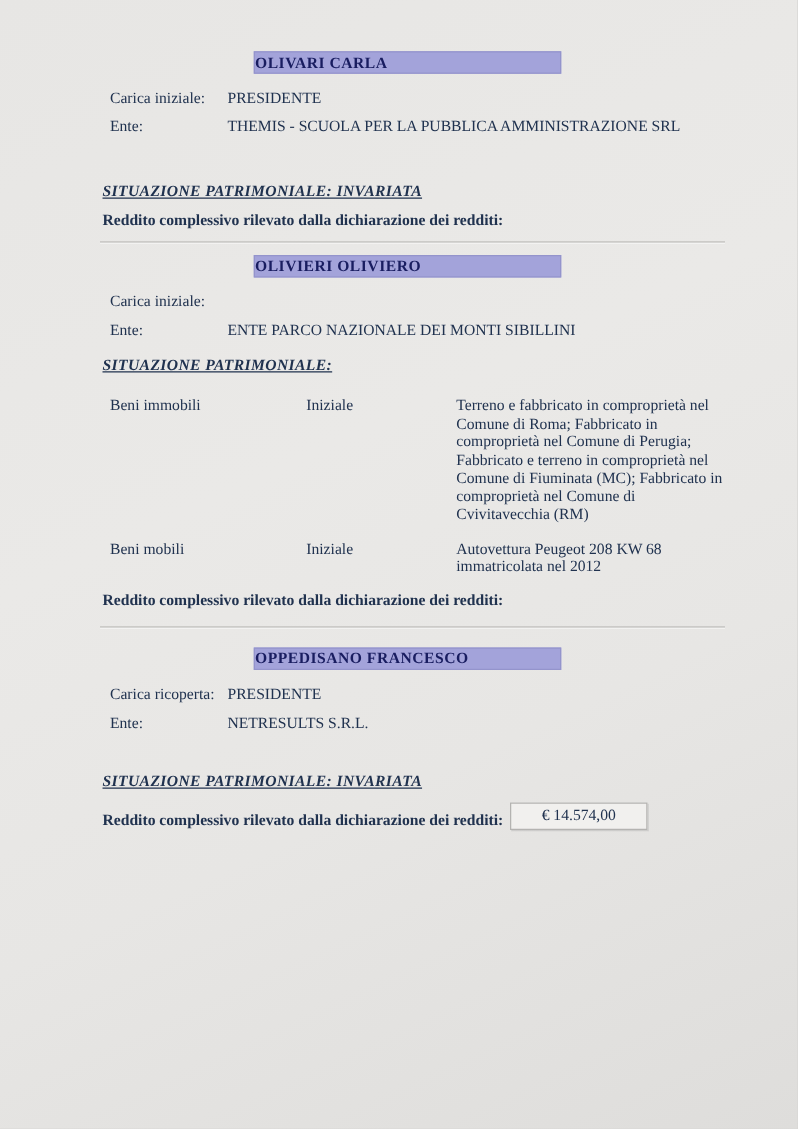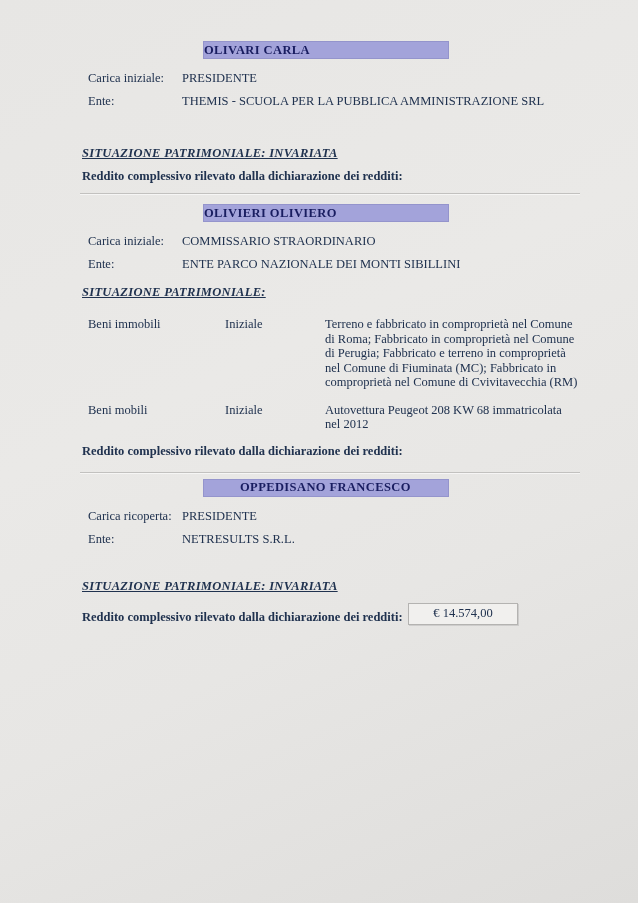--- a/index.html
+++ b/index.html
@@ -94,29 +94,30 @@
   .divider.d1 { margin-top: 9px; }
   .divider.d2 { margin-top: 13px; }
 
   
   .asset-table { margin-top: 17px; margin-left: 6px; }
   .asset-row {
     display: grid;
     grid-template-columns: 137px 100px 1fr;
     font-size: 12.5px;
     line-height: 14.5px;
+    gap: 20px;
   }
   .asset-row + .asset-row { margin-top: 13px; }
 
   
   .sec1 .situazione { margin-top: 38px; }
   .sec2 .situazione { margin-top: 14px; }
   .sec3 .situazione { margin-top: 33px; }
   .sec2 .band { margin-top: 10px; }
-  .sec3 .band { margin-top: 6px; padding-left: 36px; }
+  .sec3 .band { margin-top: 16px; }
   .sec2 .field-row.r1, .sec3 .field-row.r1 { margin-top: 12px; }
   .sec2 .reddito-row { margin-top: 12px; }
   .sec3 .reddito-row { margin-top: 9px; }
 </style>
 </head>
 <body>
 
 <div class="page">
   <div class="content">
 
@@ -139,21 +140,20 @@
     </section>
 
     <div class="divider d1"></div>
 
     <section class="sec2">
       <div class="band">
         <span>OLIVIERI OLIVIERO</span>
       </div>
       <div class="field-row r1">
         <span class="flabel">Carica iniziale:</span>
-        <span class="fvalue">COMMISSARIO STRAORDINARIO</span>
       </div>
       <div class="field-row">
         <span class="flabel">Ente:</span>
         <span class="fvalue">ENTE PARCO NAZIONALE DEI MONTI SIBILLINI</span>
       </div>
       <div class="situazione">SITUAZIONE PATRIMONIALE:</div>
 
       <div class="asset-table">
         <div class="asset-row">
           <span>Beni immobili</span>

